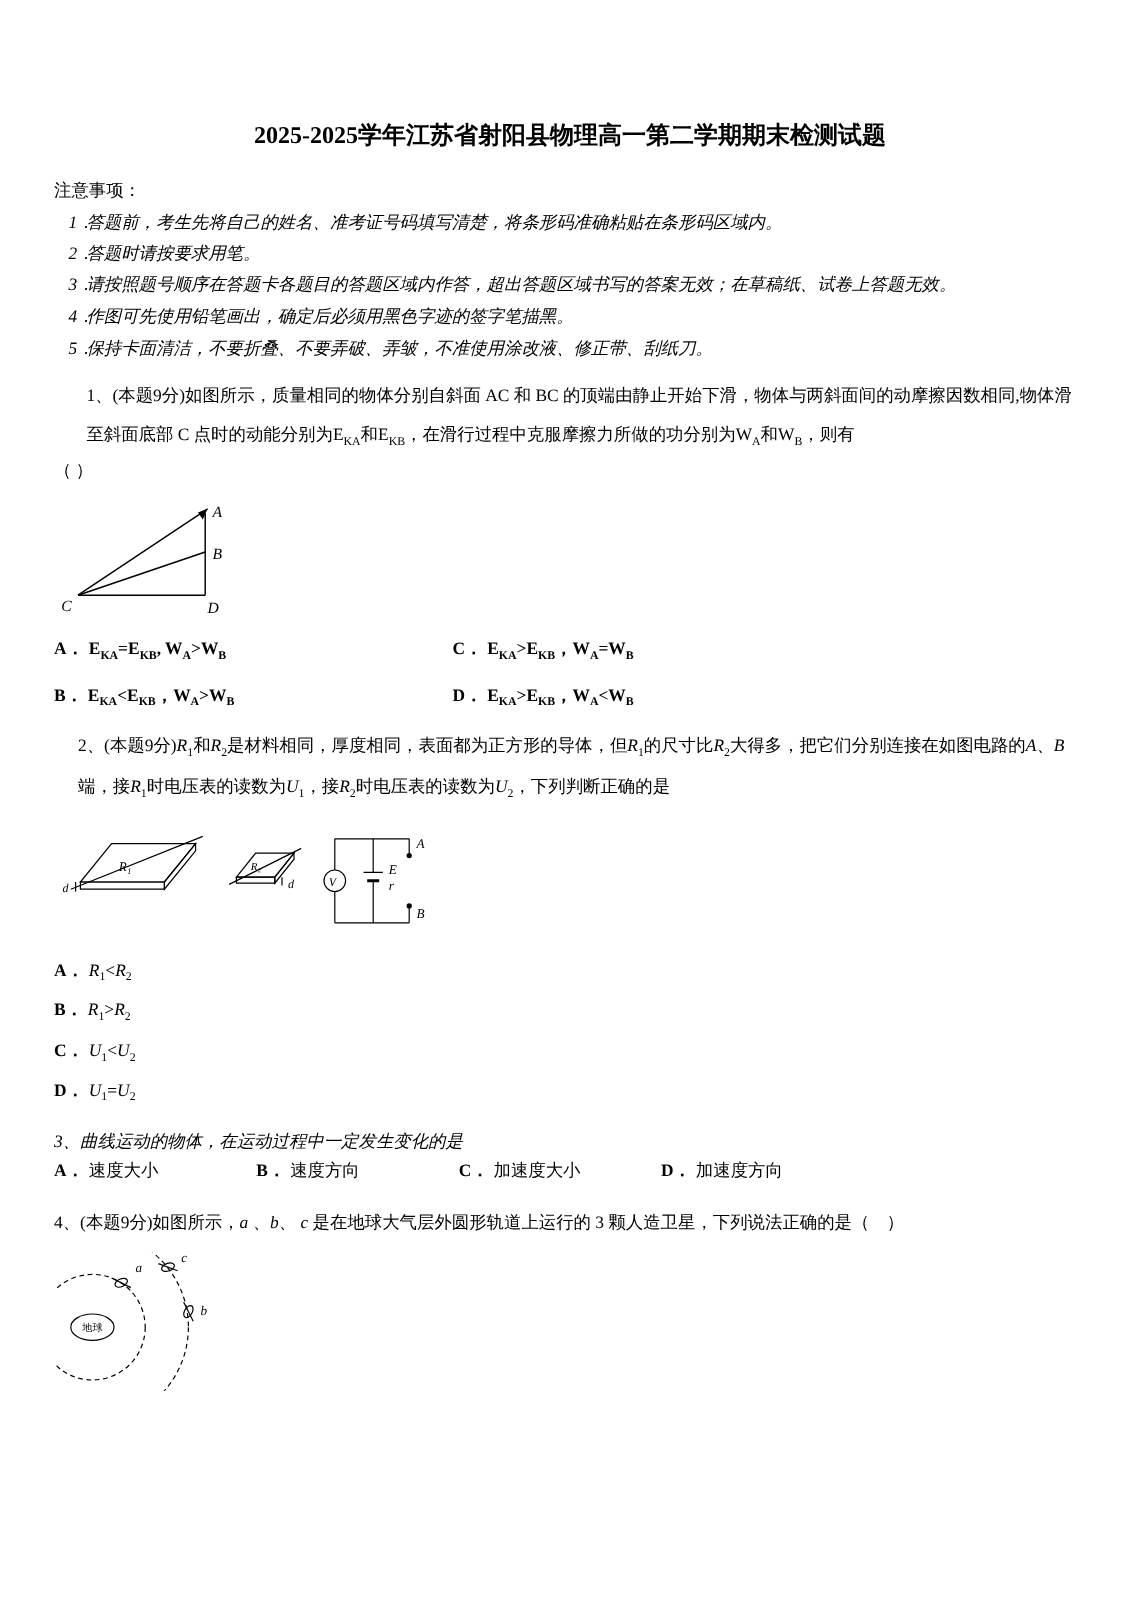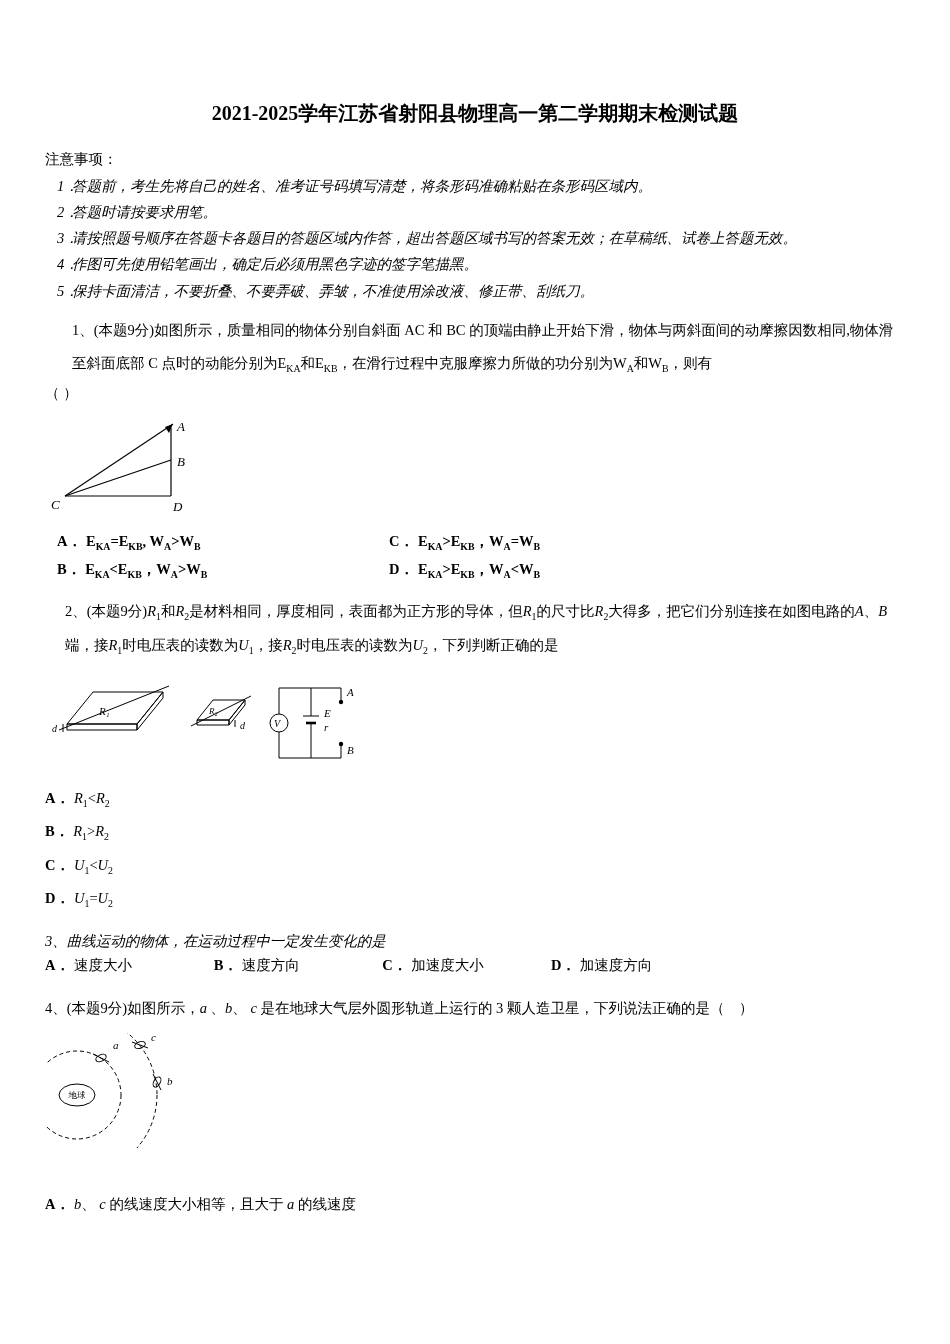--- a/index.html
+++ b/index.html
@@ -15,41 +15,41 @@
   .notice-item{line-height:1.8;font-style:italic;}
   .notice-item .num{display:inline-block;width:27px;padding-left:12px;box-sizing:border-box;}
   .section-heading{margin-top:24px;line-height:1.85;}
   .stem{line-height:2.3;}
   .q1-stem{margin-top:10px;margin-left:27px;}
   .bracket-line{line-height:1.9;}
   sub{font-size:0.68em;line-height:0;}
   i{font-style:italic;}
   svg{display:block;}
   .triangle-fig{margin:8px 0 2px 6px;}
-  .q1-options{display:grid;grid-template-columns:332px auto;row-gap:5px;margin:16px 0 6px 12px;font-weight:bold;}
+  .q1-options{display:grid;grid-template-columns:332px auto;row-gap:16px;margin:16px 0 6px 0;font-weight:bold;}
   .opt-label{font-weight:bold;margin-right:4px;}
   .q2-stem{margin-top:14px;margin-left:20px;}
   .circuit-fig{margin:8px 0 6px 6px;}
   .q2-options .opt{margin-top:13px;line-height:1.4;}
   .q3-block{margin-top:20px;}
   .q3-stem{line-height:1.8;font-style:italic;}
   .q3-options{margin-top:0;}
   .q3-options .opt{display:inline-block;width:165px;}
   .q3-options .opt:last-child{width:auto;}
   .q4-stem{margin-top:18px;line-height:1.9;}
   .orbit-fig{margin:10px 0 0 2px;}
   .final-option{margin-top:46px;line-height:1.5;}
   .fig-label{font-family:"Liberation Serif","DejaVu Serif",serif;}
 </style>
 </head>
 <body>
 
 <div class="page">
 
-  <h1 class="title">2021-2025学年江苏省射阳县物理高一第二学期期末检测试题</h1>
+  <h1 class="title">2025-2025学年江苏省射阳县物理高一第二学期期末检测试题</h1>
 
   <div class="notice">
     <div class="notice-heading">注意事项：</div>
     <div class="notice-item"><span class="num">1．</span><span>答题前，考生先将自己的姓名、准考证号码填写清楚，将条形码准确粘贴在条形码区域内。</span></div>
     <div class="notice-item"><span class="num">2．</span><span>答题时请按要求用笔。</span></div>
     <div class="notice-item"><span class="num">3．</span><span>请按照题号顺序在答题卡各题目的答题区域内作答，超出答题区域书写的答案无效；在草稿纸、试卷上答题无效。</span></div>
     <div class="notice-item"><span class="num">4．</span><span>作图可先使用铅笔画出，确定后必须用黑色字迹的签字笔描黑。</span></div>
     <div class="notice-item"><span class="num">5．</span><span>保持卡面清洁，不要折叠、不要弄破、弄皱，不准使用涂改液、修正带、刮纸刀。</span></div>
   </div>
 
@@ -151,15 +151,14 @@
       <line x1="85" y1="9" x2="101" y2="15"></line>
       <ellipse cx="110" cy="49" rx="5.5" ry="3.2" transform="rotate(-60 110 49)"></ellipse>
       <line x1="106" y1="41" x2="114" y2="57"></line>
     </g>
     <text class="fig-label" x="30" y="65" font-size="8.5" text-anchor="middle">地球</text>
     <text class="fig-label" x="66" y="16" font-size="11" font-style="italic">a</text>
     <text class="fig-label" x="104" y="8" font-size="11" font-style="italic">c</text>
     <text class="fig-label" x="120" y="52" font-size="11" font-style="italic">b</text>
   </svg>
 
-  <div class="final-option"><span class="opt-label">A．</span><span><i>b</i>、 <i>c</i> 的线速度大小相等，且大于 <i>a</i> 的线速度</span></div>
 
 </div>
 
 </body></html>

